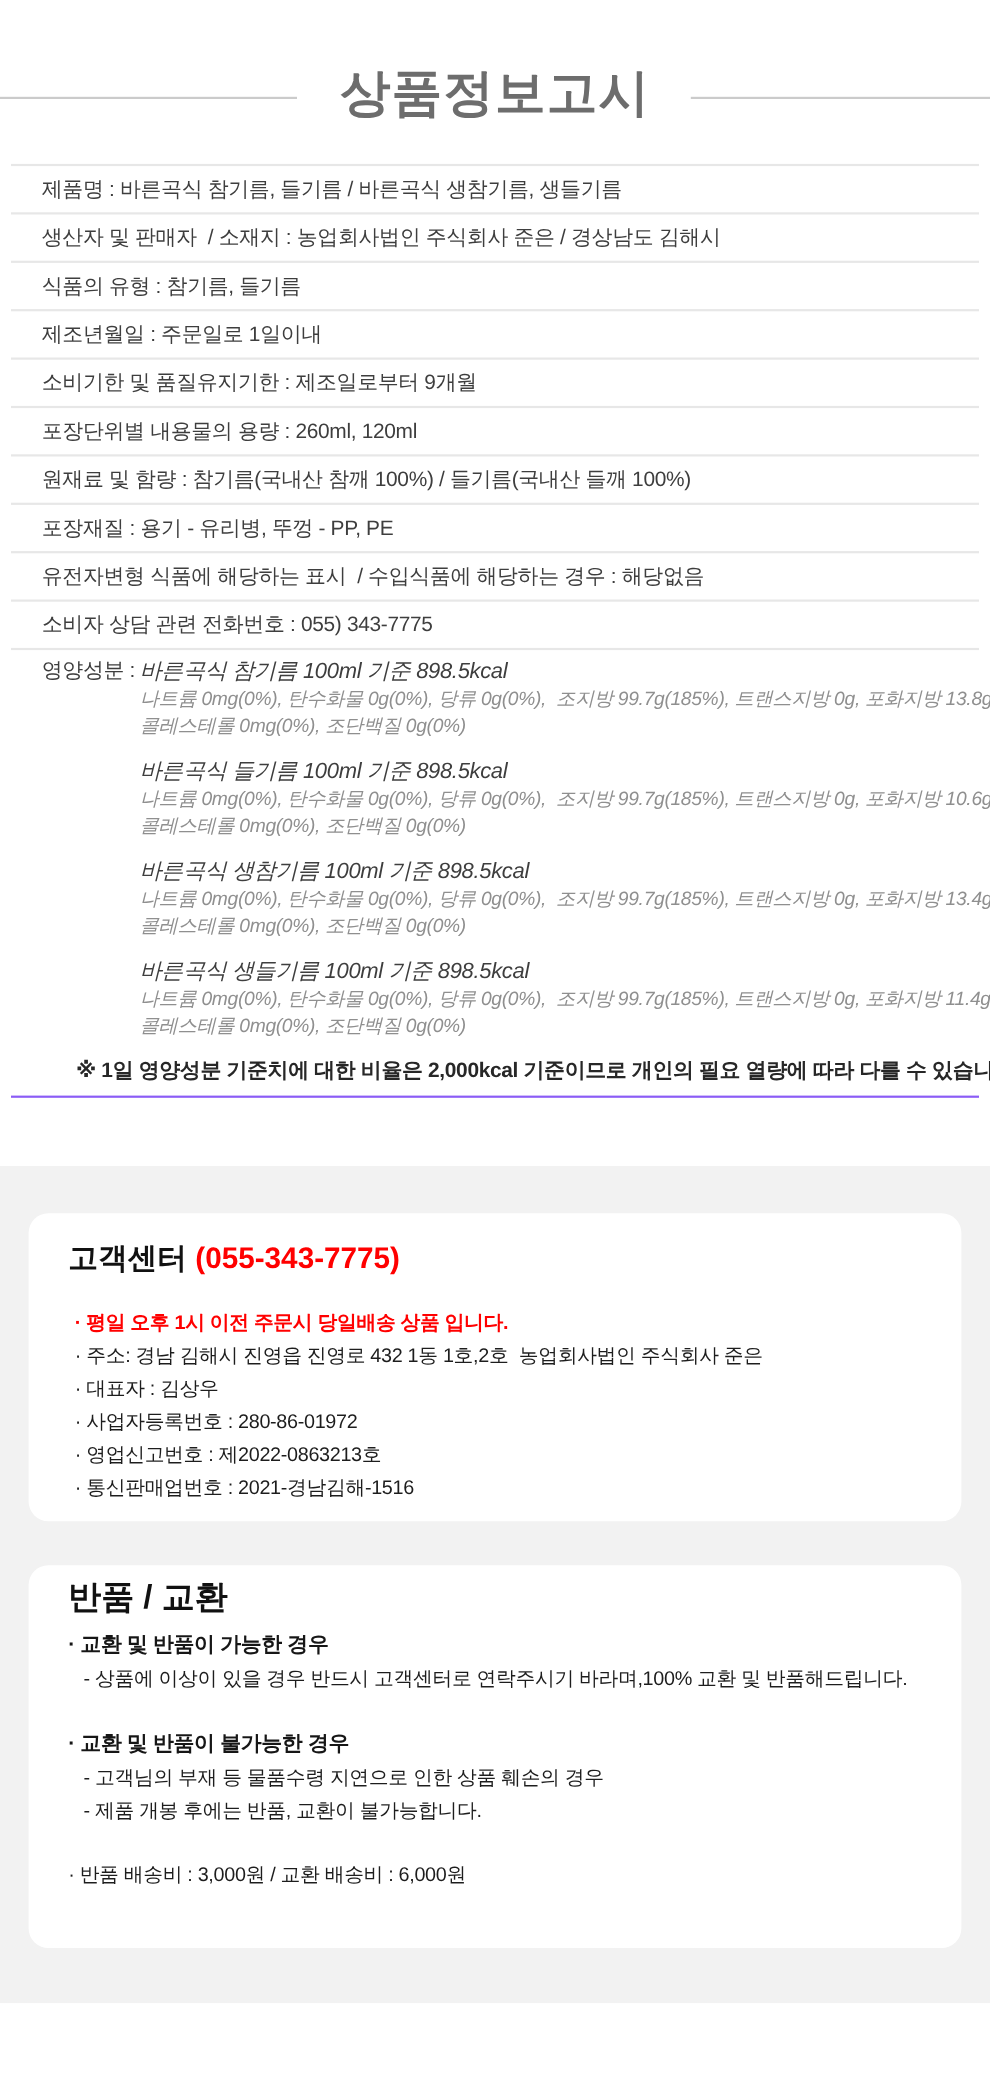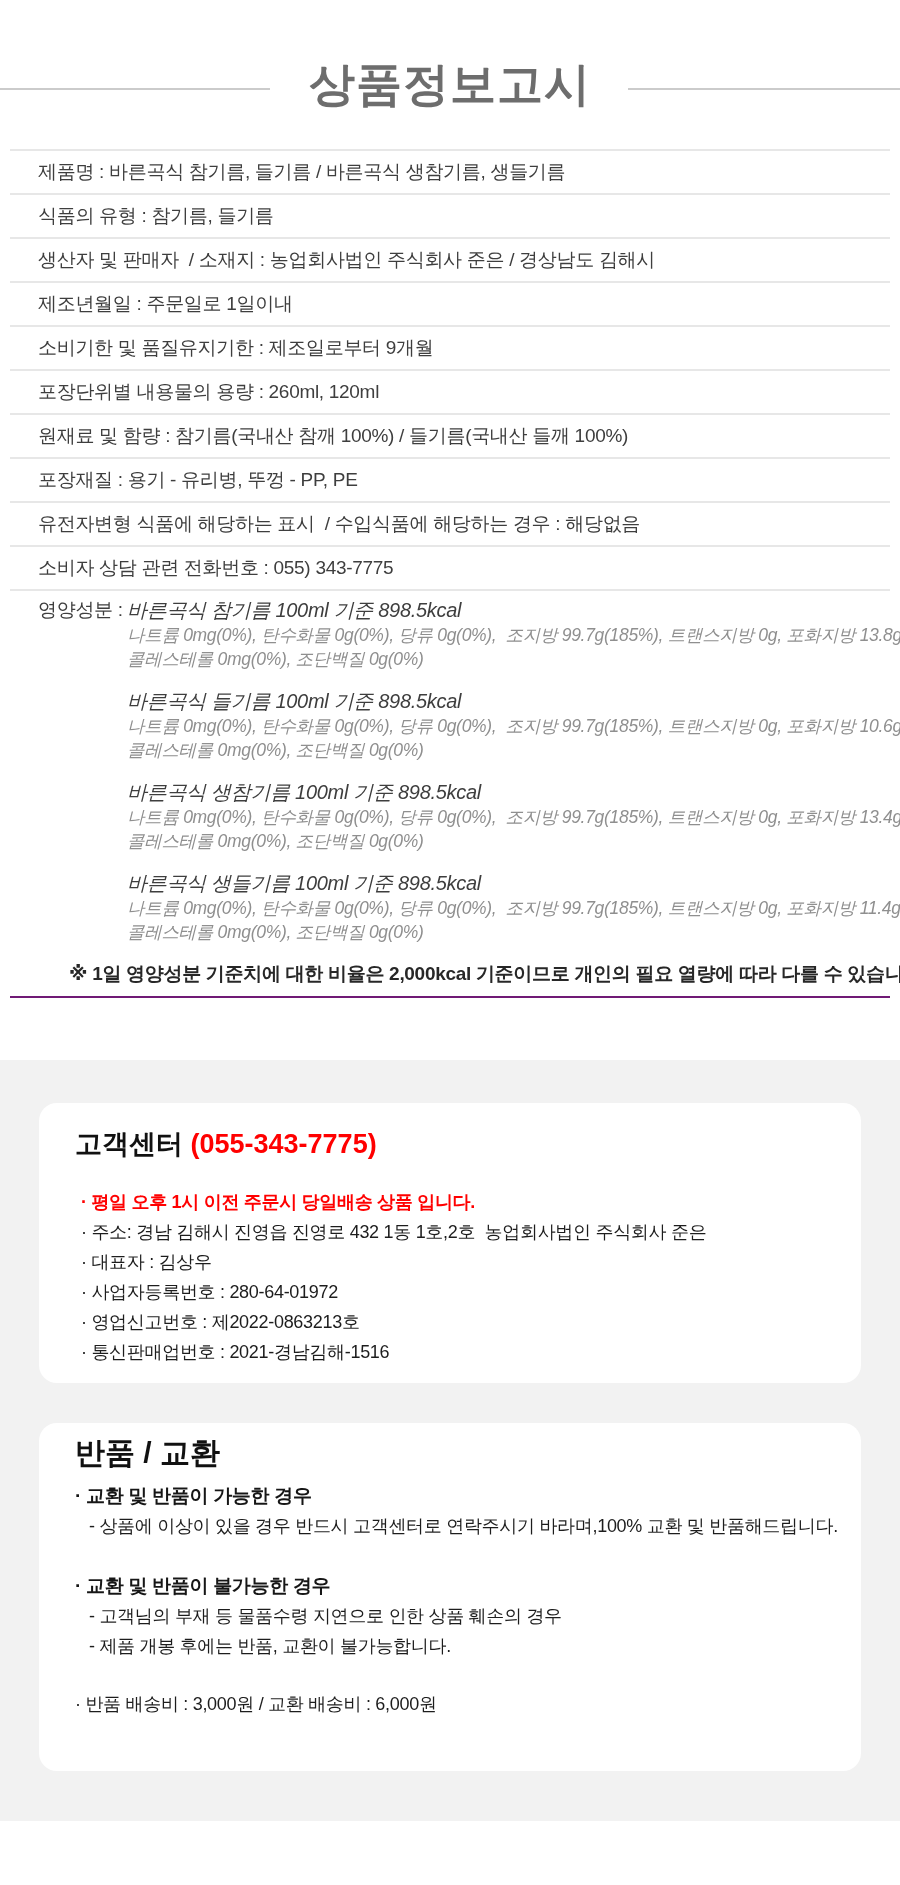--- a/index.html
+++ b/index.html
@@ -28,21 +28,21 @@
     display:flex;align-items:center;
     padding-left:28px;
     border-bottom:2px solid #e7e7e7;
     font-size:19px;color:#3e3e3e;letter-spacing:-0.3px;
     white-space:pre;
   }
   
   .nutrition{
     position:relative;
     padding:6px 0 9px;
-    border-bottom:2px solid #701a75;
+    border-bottom:2px solid #8b5cf6;
   }
   .nutri-label{
     position:absolute;left:28px;top:6px;
     font-size:19px;line-height:26px;color:#3e3e3e;letter-spacing:-0.3px;
     white-space:pre;
   }
   .nutri-block{margin:0 0 17px 117px;font-style:italic;}
   .nutri-heading{
     font-size:20px;line-height:26px;color:#3e3e3e;letter-spacing:-0.3px;white-space:pre;
   }
@@ -53,21 +53,21 @@
   .nutri-note{
     margin:6px 0 0 59px;
     font-size:19px;line-height:26px;font-weight:bold;color:#272727;
     letter-spacing:-0.3px;white-space:pre;
   }
   
   .spacer{height:62px;}
   .gray-section{
     height:761px;box-sizing:border-box;
     background:#f2f2f2;
-    padding:43px 39px 0;
+    padding:43px 26px 0;
   }
   .card{
     background:#ffffff;border-radius:18px;
     box-sizing:border-box;
   }
   .customer-card{height:280px;padding:24px 36px 0;margin-bottom:40px;}
   .cc-title{
     font-size:27px;line-height:34px;font-weight:bold;color:#111111;
     margin-bottom:26px;white-space:pre;
   }
@@ -103,22 +103,22 @@
 <div class="page">
 
   <header class="header">
     <div class="header-line left"></div>
     <h1 class="page-title">상품정보고시</h1>
     <div class="header-line right"></div>
   </header>
 
   <div class="info-list">
     <div class="info-row">제품명 : 바른곡식 참기름, 들기름 / 바른곡식 생참기름, 생들기름</div>
+    <div class="info-row">생산자 및 판매자  / 소재지 : 농업회사법인 주식회사 준은 / 경상남도 김해시</div>
     <div class="info-row">식품의 유형 : 참기름, 들기름</div>
-    <div class="info-row">생산자 및 판매자  / 소재지 : 농업회사법인 주식회사 준은 / 경상남도 김해시</div>
     <div class="info-row">제조년월일 : 주문일로 1일이내</div>
     <div class="info-row">소비기한 및 품질유지기한 : 제조일로부터 9개월</div>
     <div class="info-row">포장단위별 내용물의 용량 : 260ml, 120ml</div>
     <div class="info-row">원재료 및 함량 : 참기름(국내산 참깨 100%) / 들기름(국내산 들깨 100%)</div>
     <div class="info-row">포장재질 : 용기 - 유리병, 뚜껑 - PP, PE</div>
     <div class="info-row">유전자변형 식품에 해당하는 표시  / 수입식품에 해당하는 경우 : 해당없음</div>
     <div class="info-row">소비자 상담 관련 전화번호 : 055) 343-7775</div>
 
     <div class="nutrition">
       <span class="nutri-label">영양성분 : </span>
@@ -153,21 +153,21 @@
 
   <div class="spacer"></div>
 
   <div class="gray-section">
 
     <div class="card customer-card">
       <div class="cc-title"><span>고객센터</span> <span class="cc-phone">(055-343-7775)</span></div>
       <div class="cc-item cc-notice">· 평일 오후 1시 이전 주문시 당일배송 상품 입니다.</div>
       <div class="cc-item">· 주소: 경남 김해시 진영읍 진영로 432 1동 1호,2호  농업회사법인 주식회사 준은</div>
       <div class="cc-item">· 대표자 : 김상우</div>
-      <div class="cc-item">· 사업자등록번호 : 280-64-01972</div>
+      <div class="cc-item">· 사업자등록번호 : 280-86-01972</div>
       <div class="cc-item">· 영업신고번호 : 제2022-0863213호</div>
       <div class="cc-item">· 통신판매업번호 : 2021-경남김해-1516</div>
     </div>
 
     <div class="card returns-card">
       <div class="rt-title">반품 / 교환</div>
       <div class="rt-sub">· 교환 및 반품이 가능한 경우</div>
       <div class="rt-item">- 상품에 이상이 있을 경우 반드시 고객센터로 연락주시기 바라며,100% 교환 및 반품해드립니다.</div>
       <div class="rt-sub second">· 교환 및 반품이 불가능한 경우</div>
       <div class="rt-item">- 고객님의 부재 등 물품수령 지연으로 인한 상품 훼손의 경우</div>

